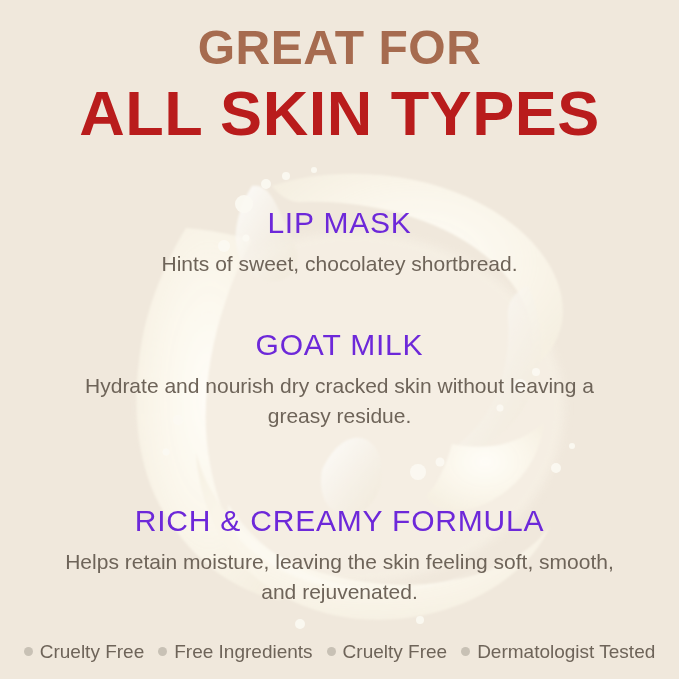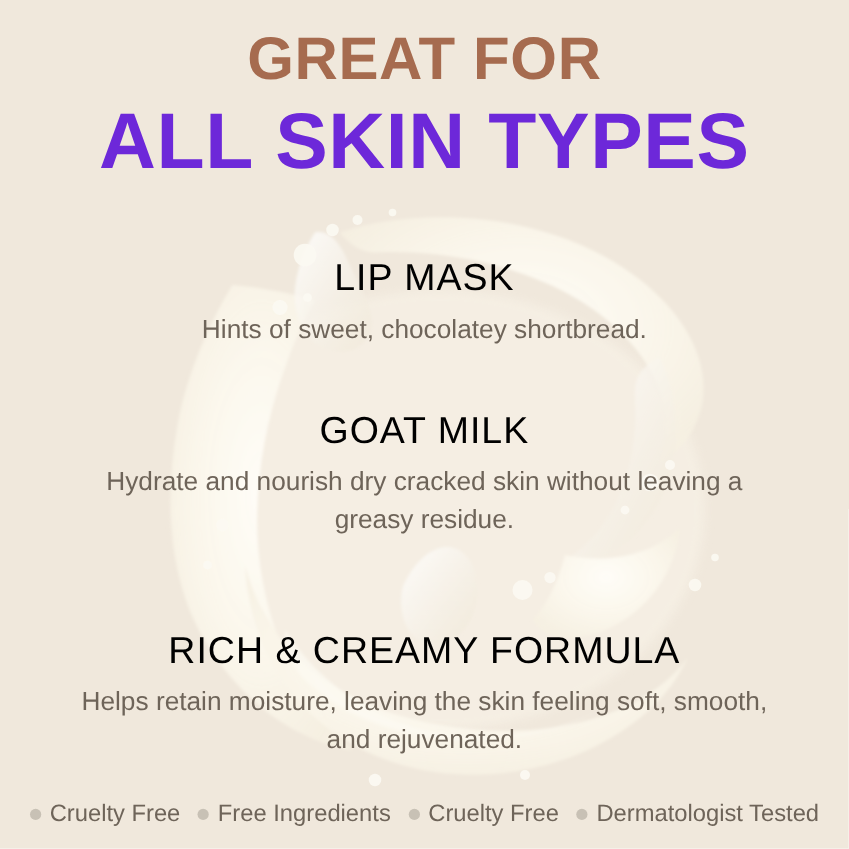--- a/index.html
+++ b/index.html
@@ -46,36 +46,36 @@
   }
   .headline-small {
     color: #A66B4F;
     font-size: 48px;
     font-weight: bold;
     letter-spacing: 0.5px;
     line-height: 1.0;
     margin: 0;
   }
   .headline-large {
-    color: #6d28d9;
+    color: #b91c1c;
     font-size: 63px;
     font-weight: bold;
     letter-spacing: 0.5px;
     line-height: 1.05;
     margin: 8px 0 0 0;
   }
 
   .feature {
     position: absolute;
     left: 0;
     right: 0;
     text-align: center;
   }
   .feature-title {
-    color: #000000;
+    color: #6d28d9;
     font-size: 30px;
     font-weight: normal;
     letter-spacing: 0.8px;
     line-height: 1.1;
     margin: 0;
   }
   .feature-desc {
     color: #6E6459;
     font-size: 21px;
     font-weight: normal;

